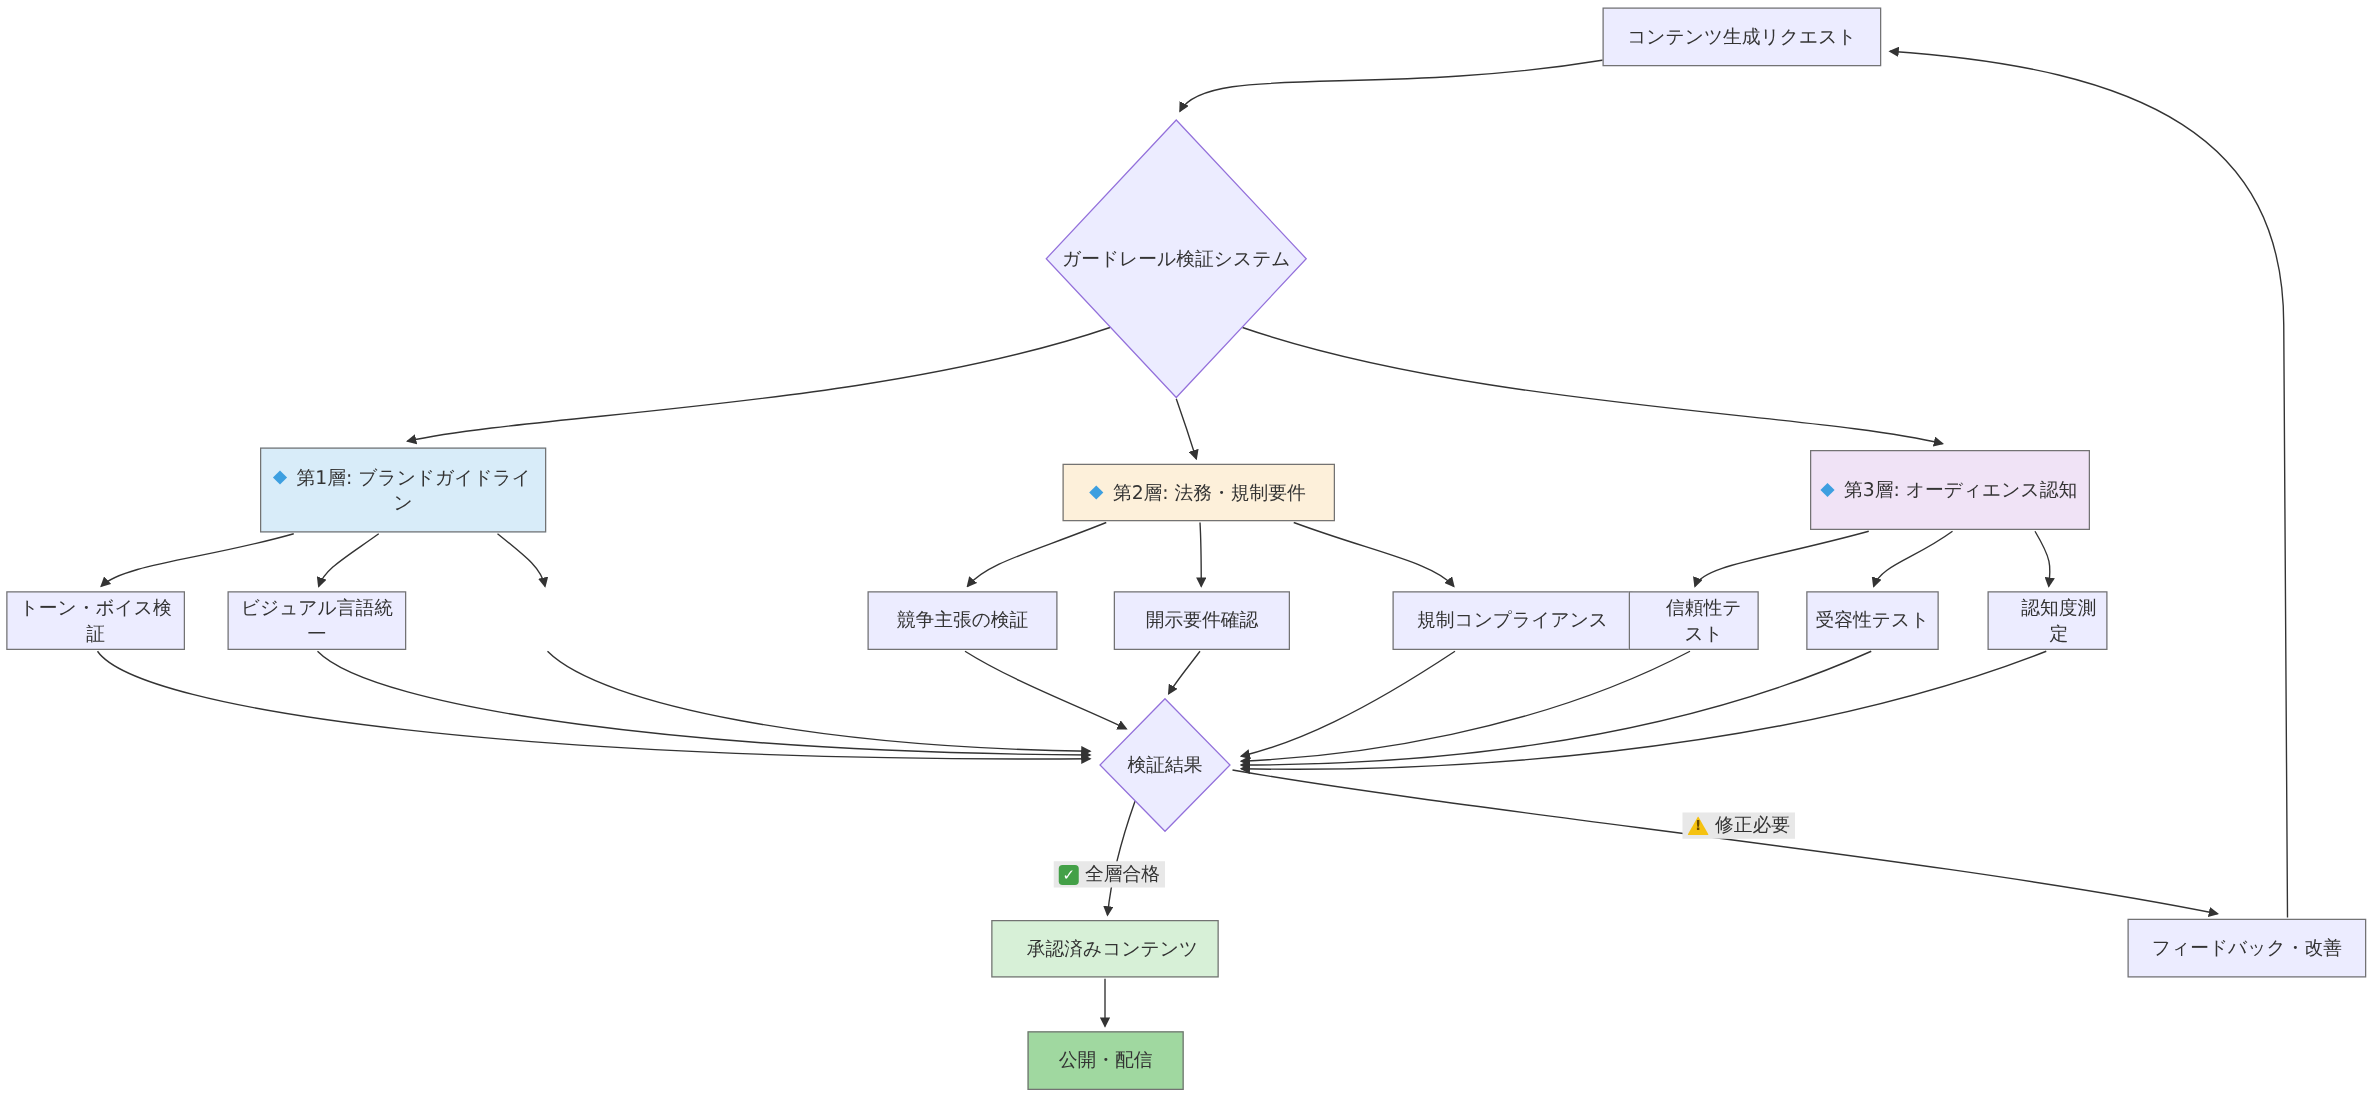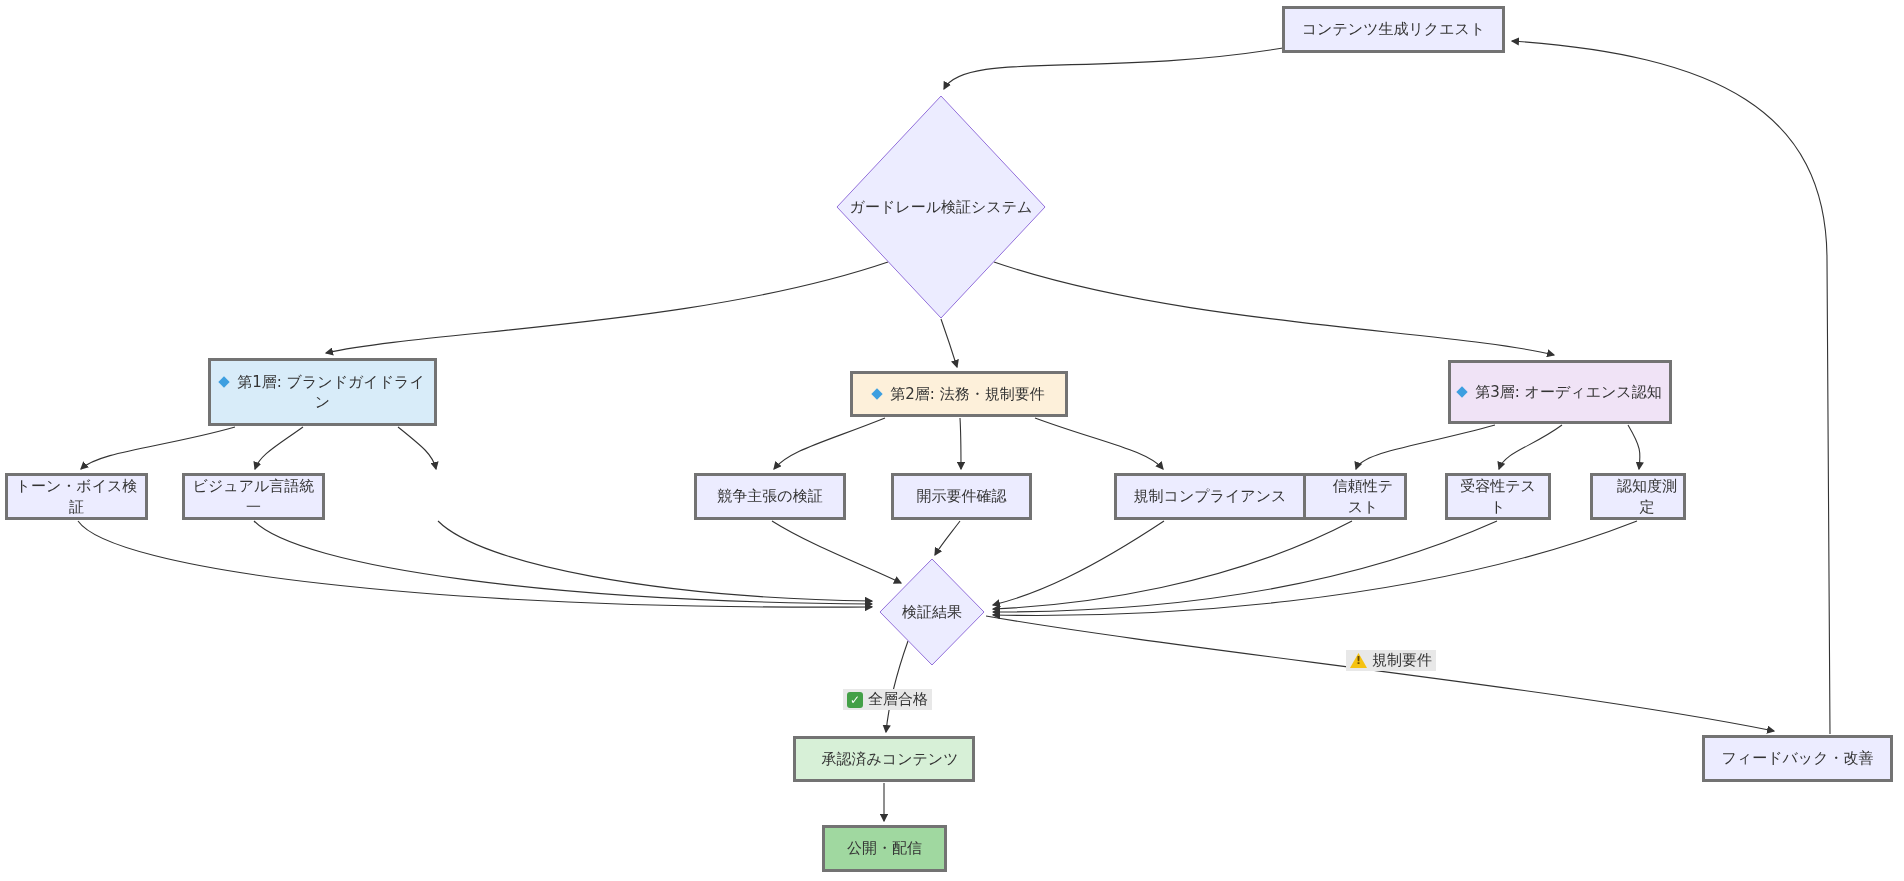--- a/index.html
+++ b/index.html
@@ -8,21 +8,21 @@
     width:1904px;height:881px;
     font-family:"DejaVu Sans","Liberation Sans",sans-serif;
     color:#333333;
     overflow:hidden;
   }
   #edge-layer{position:absolute;left:0;top:0;width:1904px;height:881px;}
   .edge{fill:none;stroke:#333333;stroke-width:1.1px;}
   .node{
     position:absolute;
     background:#ECECFF;
-    border:3px solid #737373;
+    border:1px solid #737373;
     display:flex;align-items:center;justify-content:center;
     text-align:center;
     font-size:15px;line-height:1.35;color:#333333;
     box-sizing:border-box;
     padding:2px 6px;
   }
   .dtext{
     position:absolute;
     display:flex;align-items:center;justify-content:center;
     text-align:center;font-size:15px;color:#333333;
@@ -185,16 +185,16 @@
   <div class="dtext" id="t-verdict">
     <span>検証結果</span>
   </div>
 
   <div class="edge-chip" id="chip-pass">
     <span class="check-icon"></span>
     <span>全層合格</span>
   </div>
   <div class="edge-chip" id="chip-fix">
     <span class="warn-icon"></span>
-    <span>規制要件</span>
+    <span>修正必要</span>
   </div>
 
 </div>
 
 </body></html>

